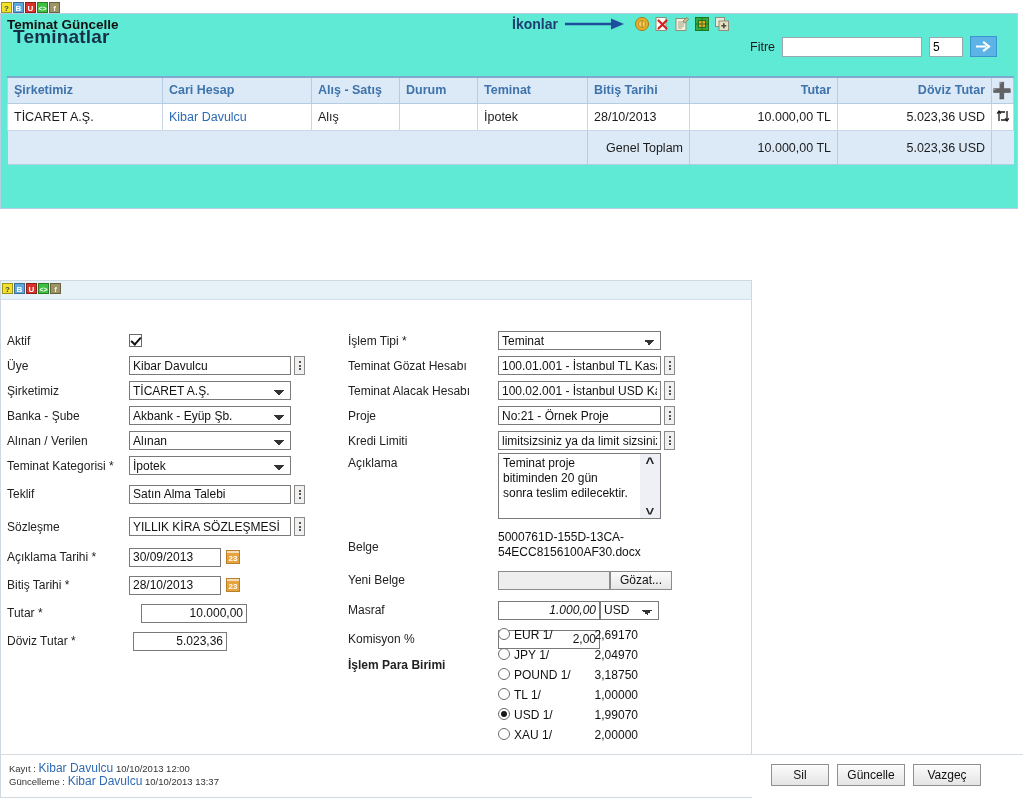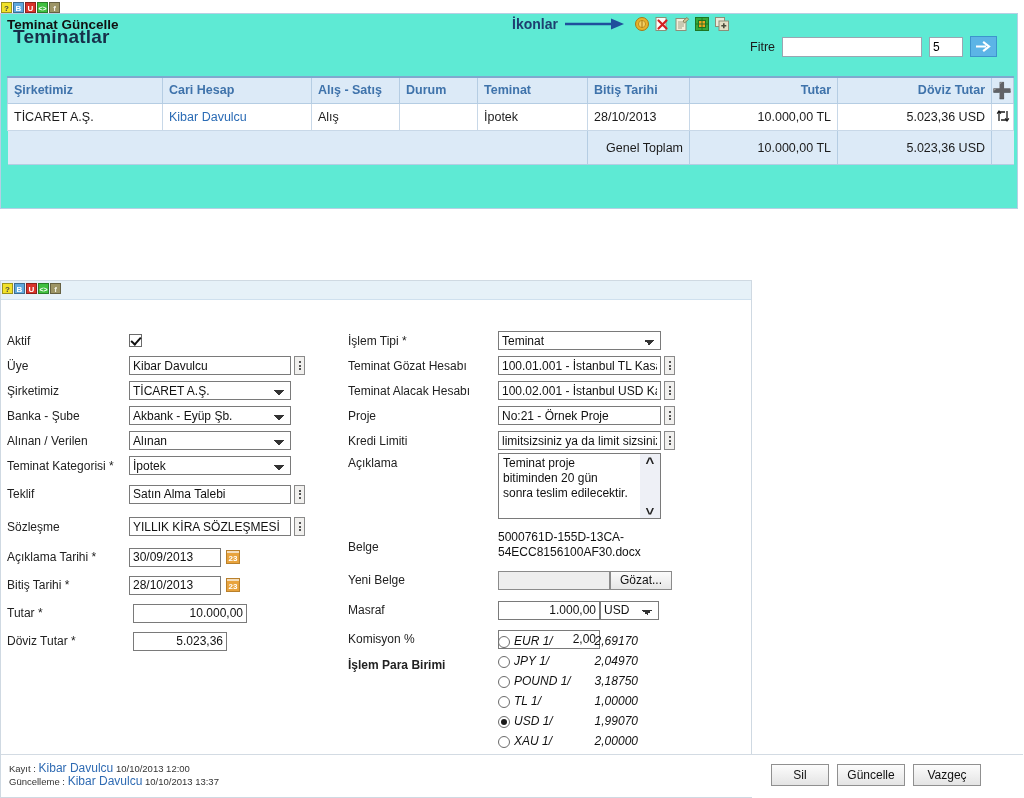--- a/index.html
+++ b/index.html
@@ -203,21 +203,21 @@
   }
   #browse-btn{
     height:19px;min-width:62px;border:1px solid #8b8b8b;
     background:linear-gradient(#fbfbfb,#e6e6e6);
     font-size:12px;font-family:"Liberation Sans",sans-serif;
     cursor:pointer;box-sizing:border-box;color:#111;
   }
 
   
   #radio-group{position:absolute;left:498px;top:628px;}
-  .rrow{display:flex;align-items:flex-end;height:20px;font-style:italic;}
+  .rrow{display:flex;align-items:flex-start;height:20px;}
   .radio{
     width:12px;height:12px;border:1px solid #6b6b6b;border-radius:50%;
     background:#fff;box-sizing:border-box;margin-right:4px;position:relative;cursor:pointer;
     flex:0 0 auto;
   }
   .radio.on:after{
     content:"";position:absolute;left:2px;top:2px;width:6px;height:6px;
     border-radius:50%;background:#1a1a1a;
   }
   .rcur{font-size:12px;color:#111;width:62px;}
@@ -471,21 +471,21 @@
   <div class="frow" style="height:28px">
     <span class="flabel">Bitiş Tarihi *</span>
     <span class="fctrl" style="gap:5px">
       <input class="txt" style="width: 92px;" value="28/10/2013">
       <span class="cal">23</span>
     </span>
   </div>
 
   <div class="frow" style="height:28px">
     <span class="flabel">Tutar *</span>
-    <input class="txt num" style="width: 114px; margin-left: 4px; padding-left: 44px;" value="10.000,00">
+    <input class="txt num" style="width: 106px; margin-left: 12px; padding-left: 44px;" value="10.000,00">
   </div>
 
   <div class="frow" style="height:28px">
     <span class="flabel">Döviz Tutar *</span>
     <input class="txt num" style="width: 94px; margin-left: 4px;" value="5.023,36">
   </div>
 </div>
 
 <div class="col" id="col-right">
 
@@ -564,21 +564,21 @@
     <span class="flabel">Yeni Belge</span>
     <span class="fctrl" style="gap:0">
       <span id="file-field"></span>
       <button id="browse-btn">Gözat...</button>
     </span>
   </div>
 
   <div class="frow" style="height:30px">
     <span class="flabel">Masraf</span>
     <span class="fctrl" style="gap:0">
-      <input class="txt num" style="width: 102px;" value="1.000,00">
+      <input class="txt num" style="width: 102px; font-style: italic;" value="1.000,00">
       <select class="sel" style="width:59px">
         <option>USD</option>
       </select>
     </span>
   </div>
 
   <div class="frow" style="height:28px">
     <span class="flabel">Komisyon %</span>
     <input class="txt num" style="width: 102px;" value="2,00">
   </div>

